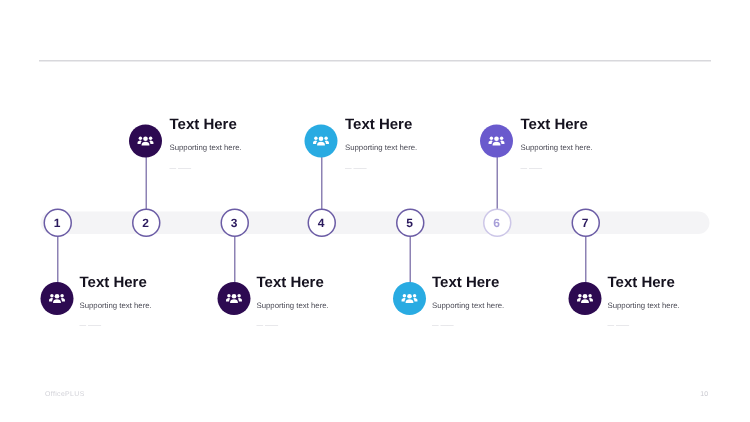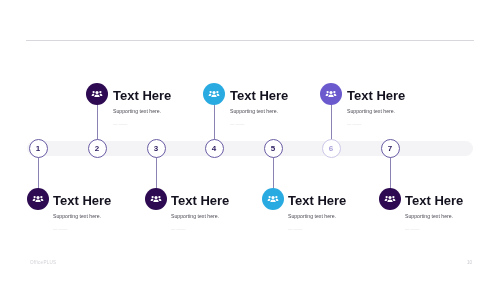--- a/index.html
+++ b/index.html
@@ -98,25 +98,25 @@
 
   
   .textblock {
     position: absolute;
     width: 96px;
   }
   .textblock.up   { top: 74px; }
   .textblock.down { top: 179px; }
 
   .tb-title {
-    font-size: 13px;
+    font-size: 10px;
     font-weight: bold;
     color: #15121f;
     line-height: 11px;
-    margin: 16px 0 7px 0;
+    margin: 4px 0 7px 0;
     white-space: nowrap;
   }
   .tb-sub {
     font-size: 5.2px;
     color: #4a4a55;
     line-height: 7px;
     margin: 0 0 6px 0;
     white-space: nowrap;
   }
   .tb-ghost {

